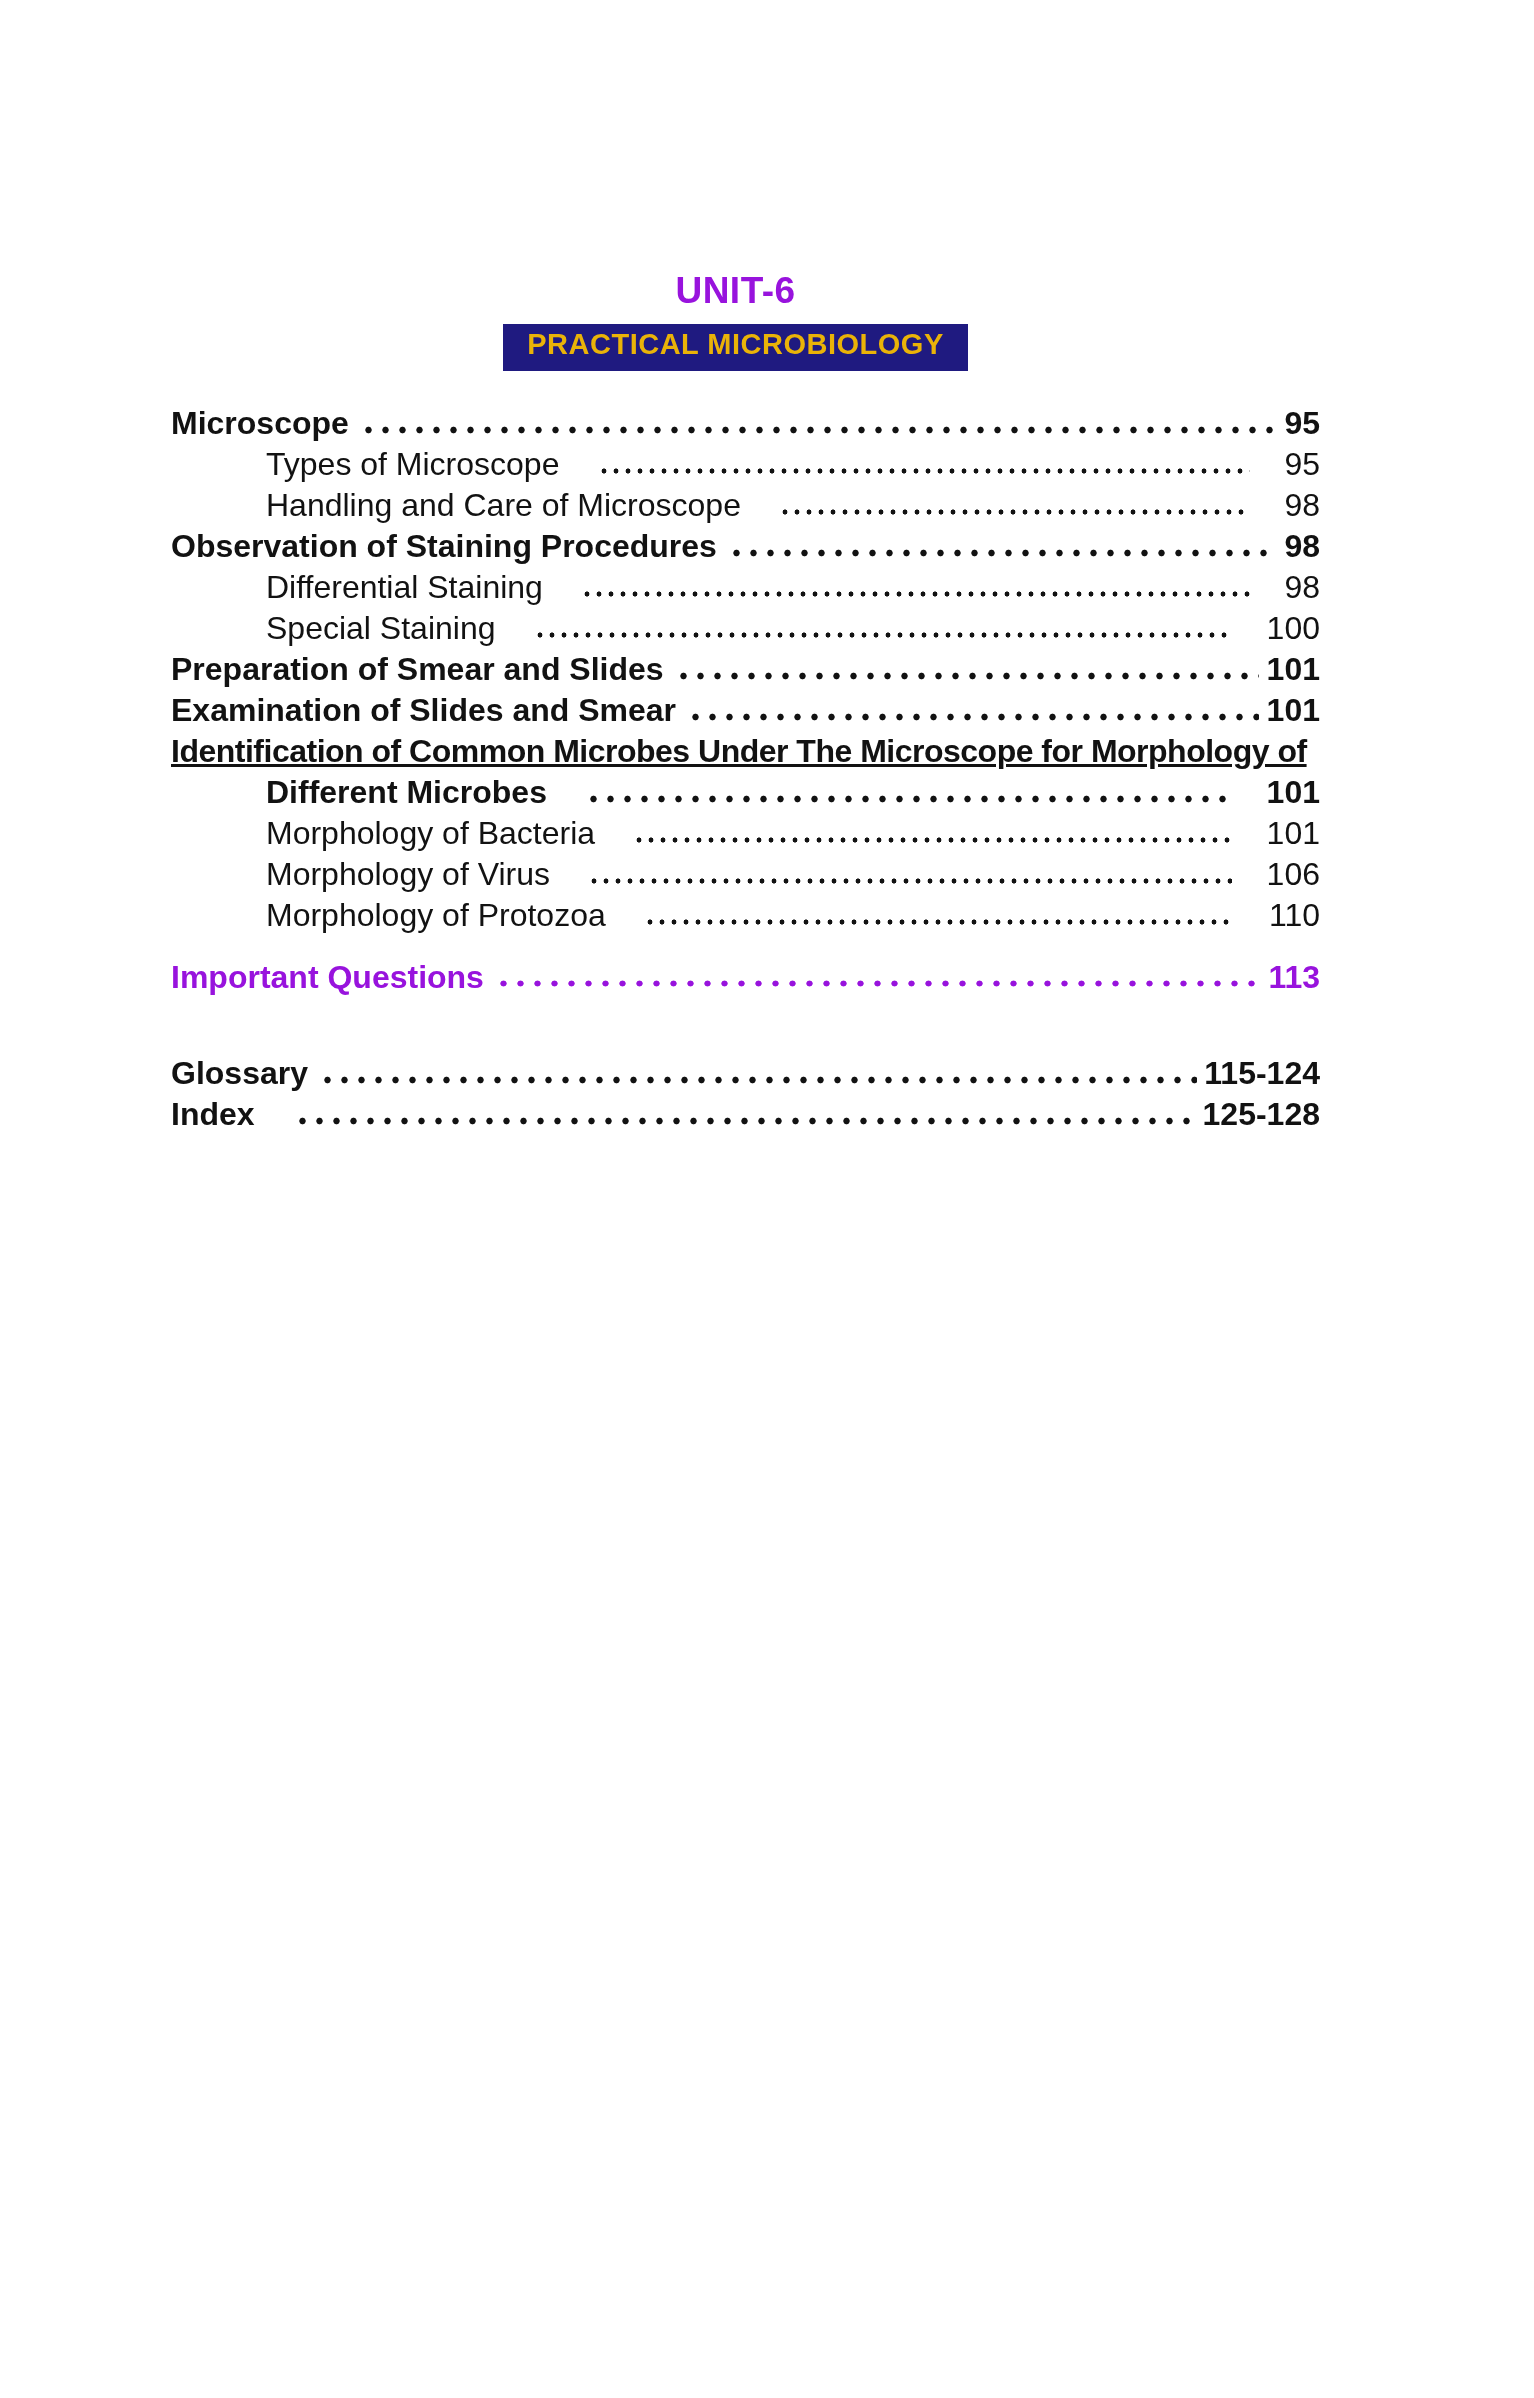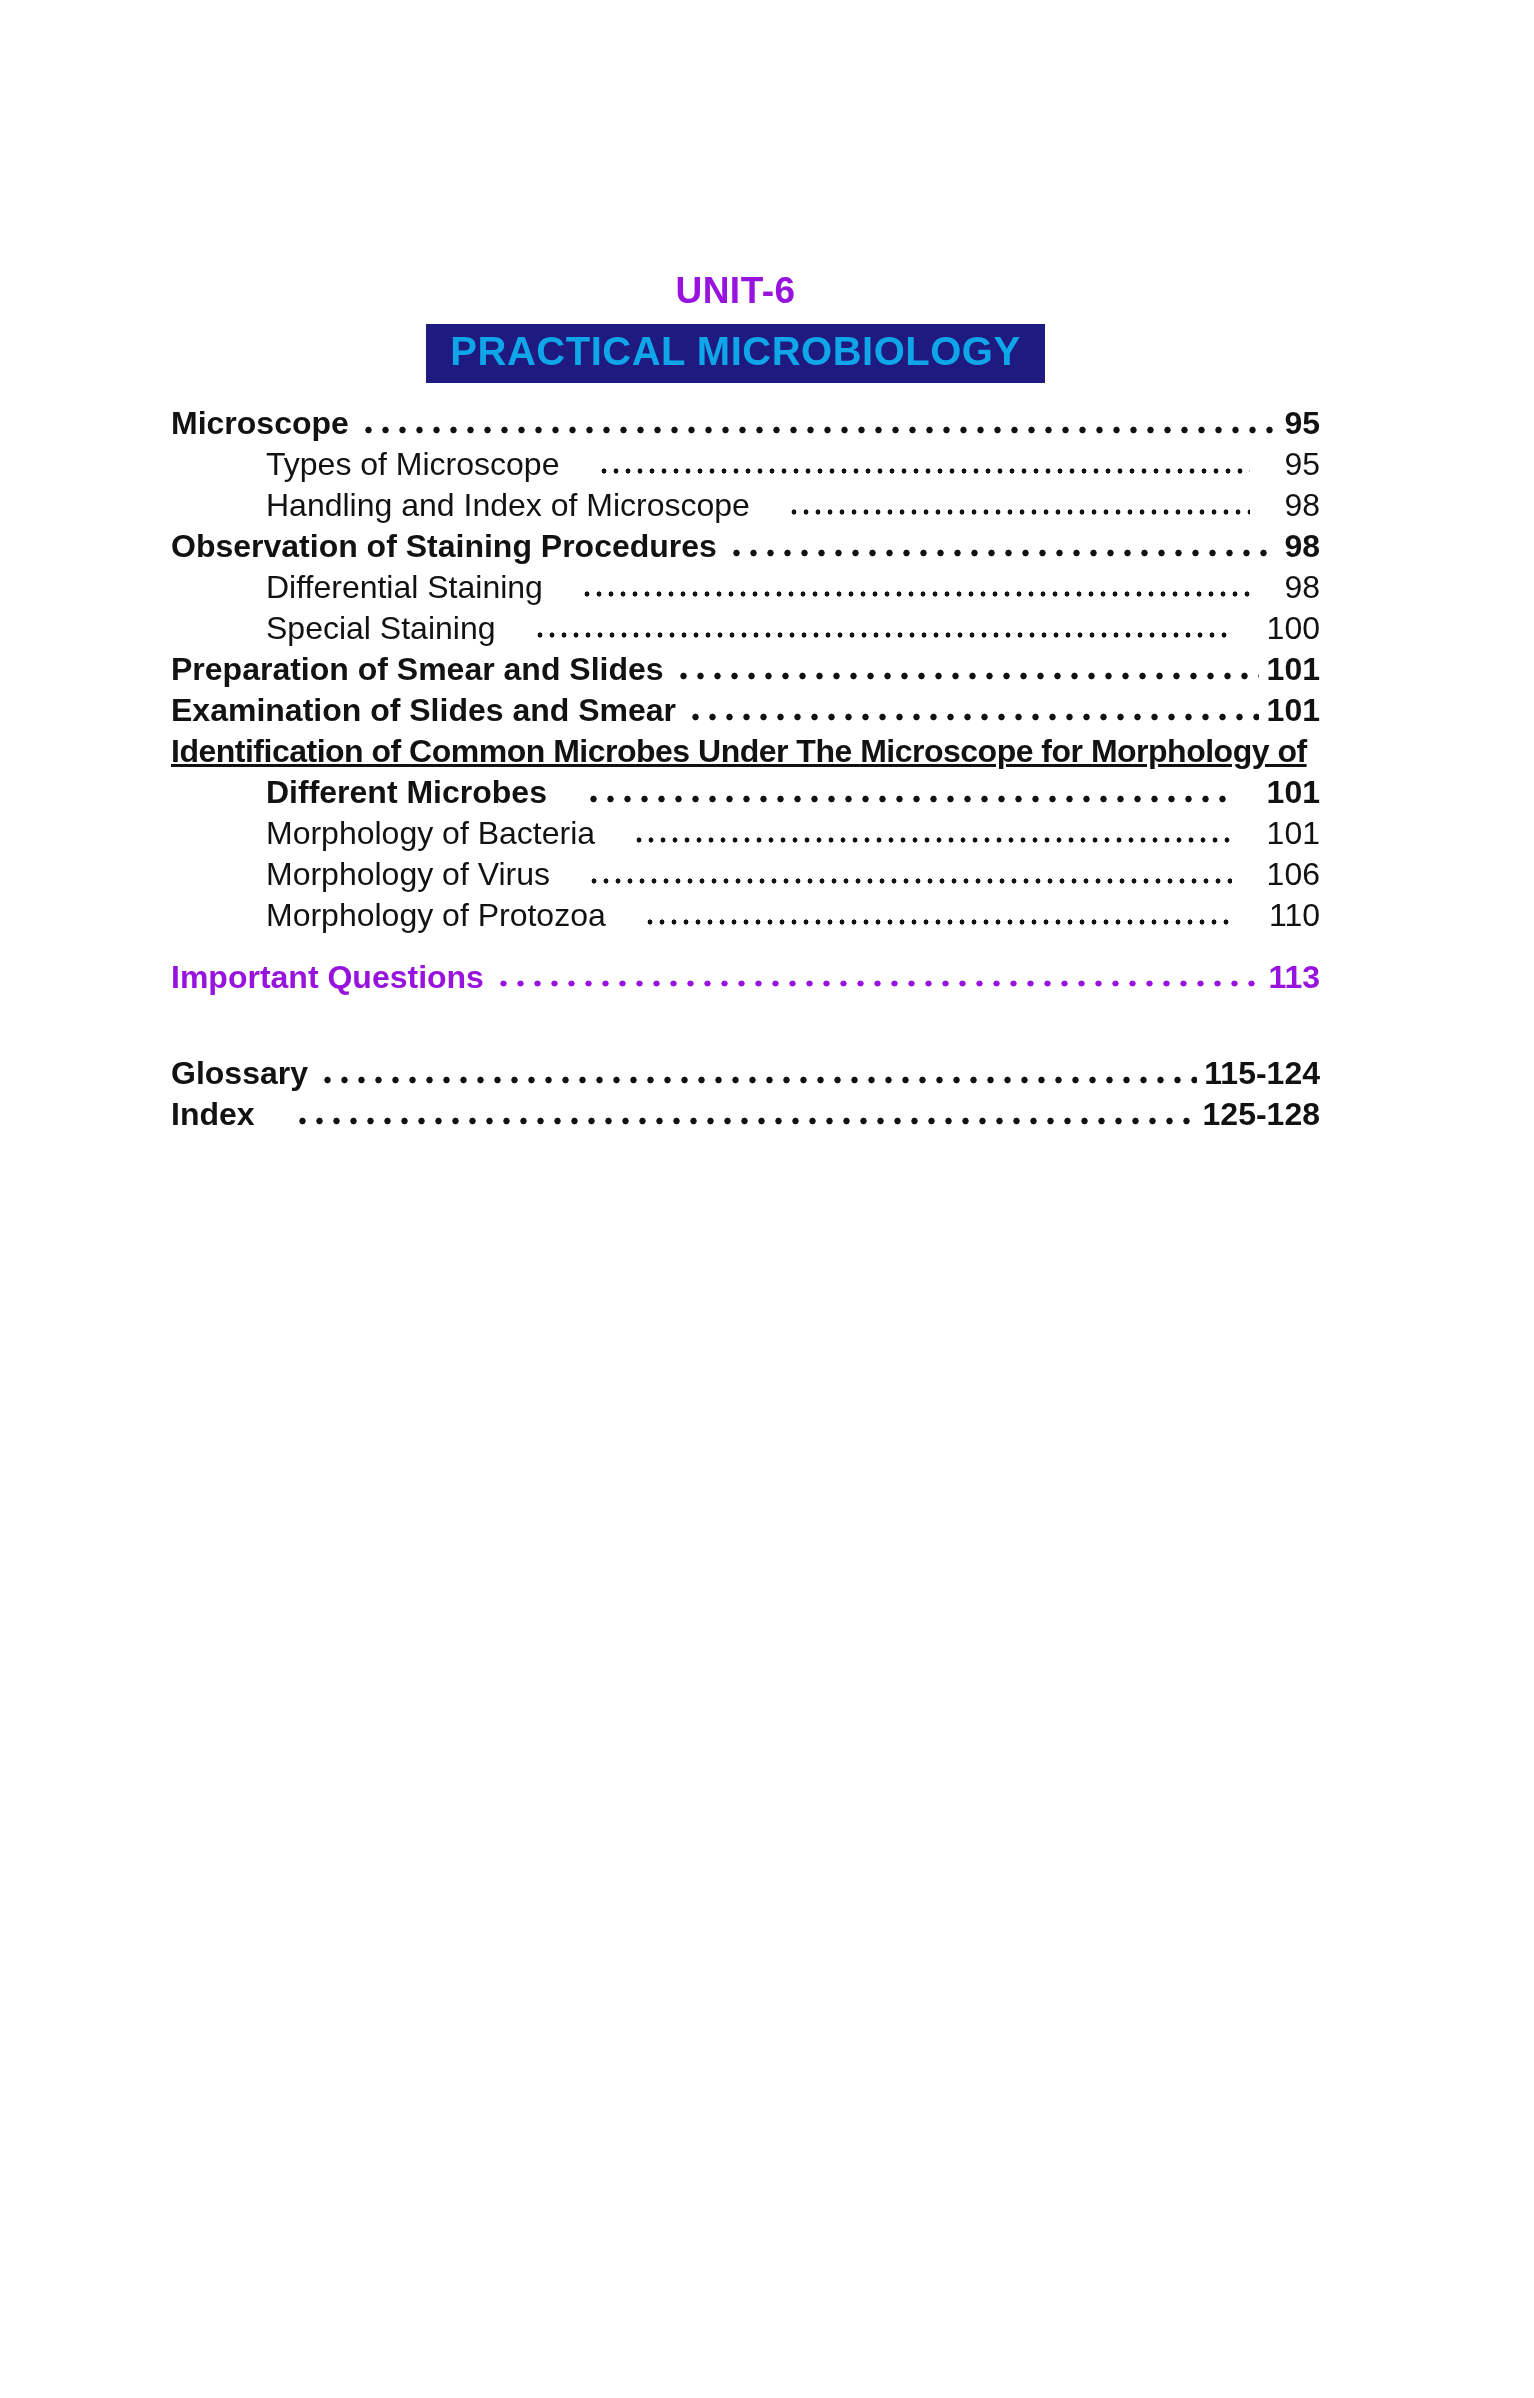--- a/index.html
+++ b/index.html
@@ -27,21 +27,21 @@
   .unit-label{
     font-size:37px;font-weight:700;color:var(--purple);
     letter-spacing:0.5px;line-height:1.15;
   }
   .unit-title-box{
     display:inline-block;margin-top:11.2px;
     background:var(--navy);
     padding:5.6px 24px 9.4px;
   }
   .unit-title{
-    color:#0ea5e9;font-size:40px;font-weight:700;
+    color:#eab308;font-size:29px;font-weight:700;
     letter-spacing:0.5px;line-height:1.1;white-space:nowrap;
   }
 
   
   .toc{position:absolute;left:171px;top:403px;width:1149px;}
   .back-matter{position:absolute;left:171px;top:1053px;width:1149px;}
 
   .row{
     display:flex;align-items:center;
     height:41px;font-size:32px;line-height:1.15;
@@ -94,21 +94,21 @@
         <span class="lab">Microscope</span>
         <span class="leader"></span>
         <span class="pg">95</span>
       </div>
       <div class="row s-regular ind1">
         <span class="lab">Types of Microscope</span>
         <span class="leader"></span>
         <span class="pg">95</span>
       </div>
       <div class="row s-regular ind1">
-        <span class="lab">Handling and Index of Microscope</span>
+        <span class="lab">Handling and Care of Microscope</span>
         <span class="leader"></span>
         <span class="pg">98</span>
       </div>
       <div class="row s-bold">
         <span class="lab">Observation of Staining Procedures</span>
         <span class="leader"></span>
         <span class="pg">98</span>
       </div>
       <div class="row s-regular ind1">
         <span class="lab">Differential Staining</span>

